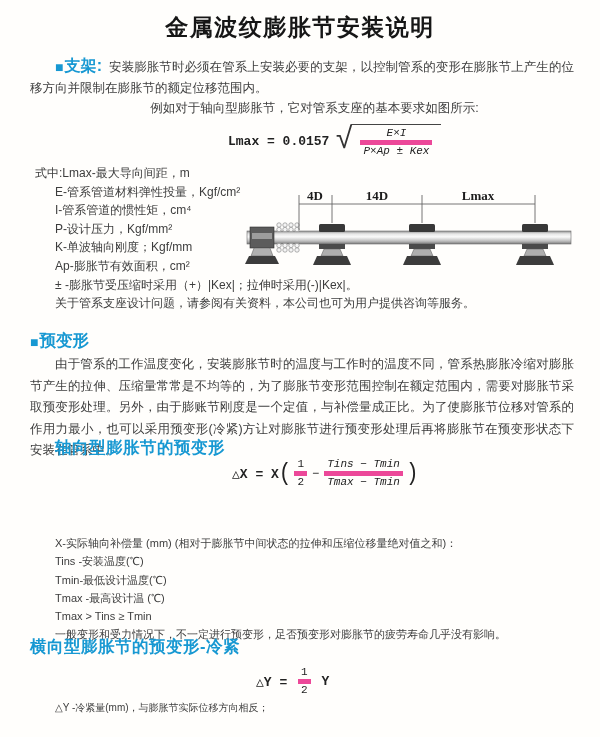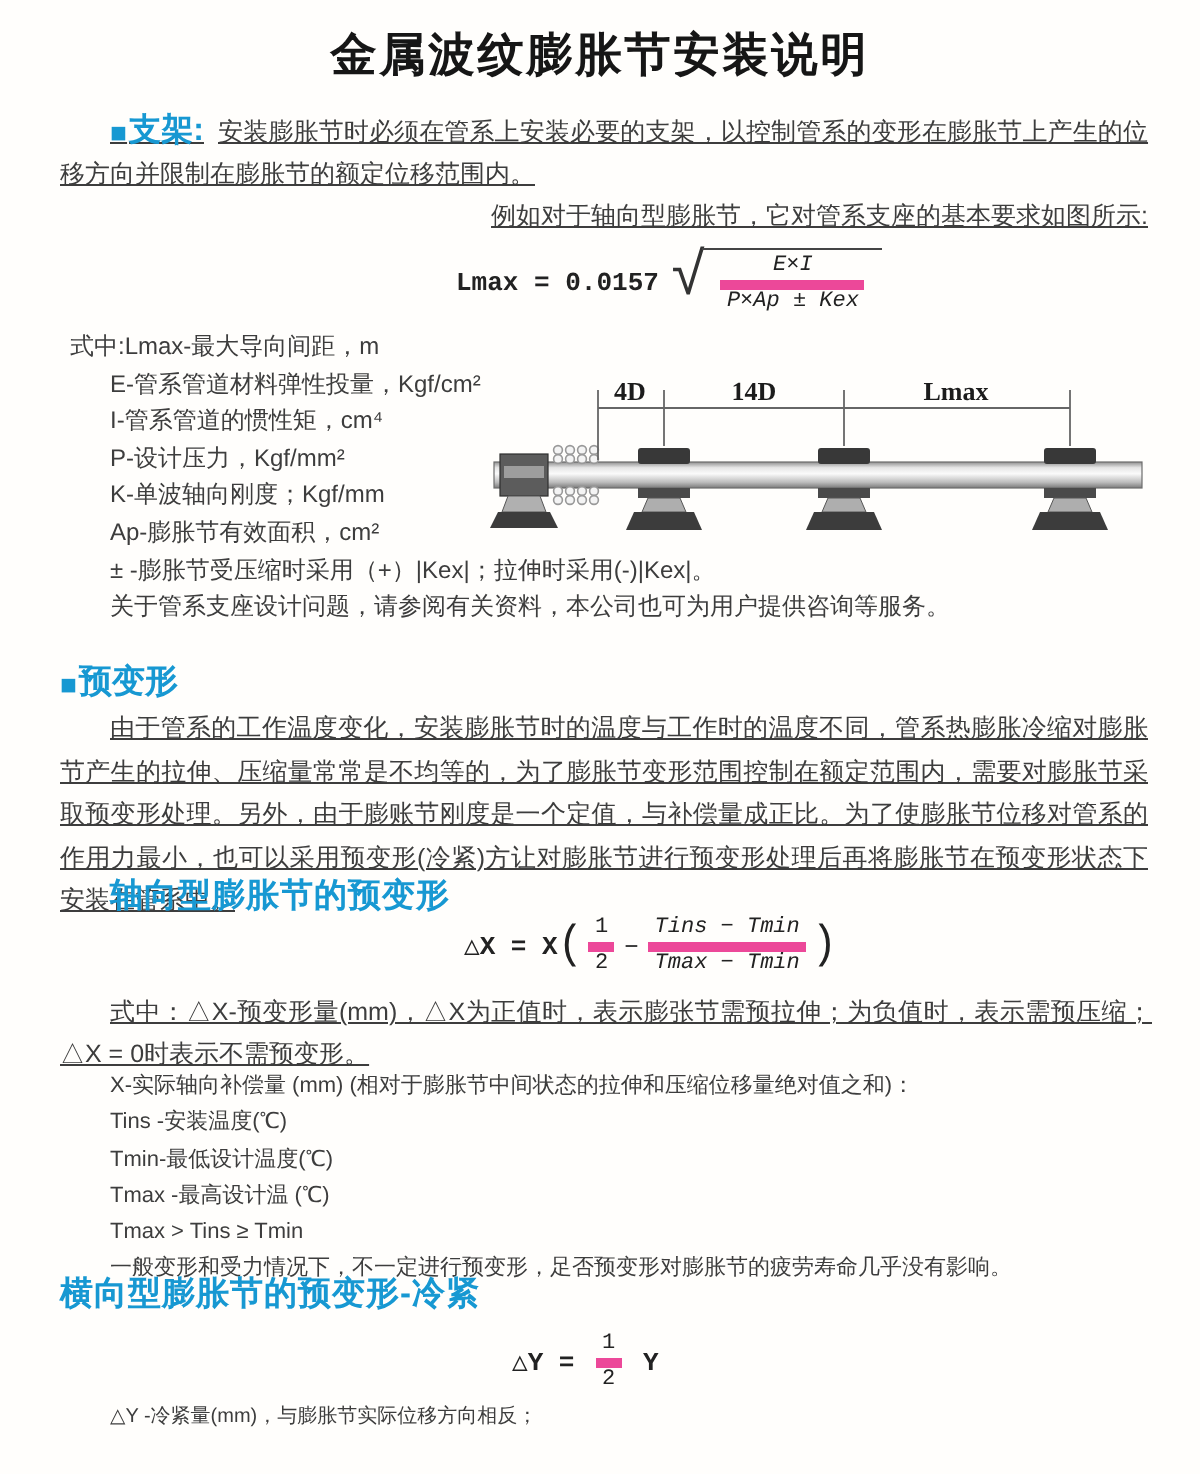--- a/index.html
+++ b/index.html
@@ -14,24 +14,24 @@
   
   #title { top:12px; left:0; right:0; text-align:center;
            font-size:23px; font-weight:bold; color:#161616; letter-spacing:1.5px; }
 
   
   .sec-bullet { color:#1798d2; font-size:14px; vertical-align:-1px; margin-right:1px; }
   .sec-head   { color:#1798d2; font-weight:bold; font-size:16px; margin-right:7px; }
   .sub-head   { color:#1798d2; font-weight:bold; font-size:16.5px; letter-spacing:0.5px; }
 
   
-  .para { font-size:12.5px; line-height:21px; text-align:justify;text-decoration:underline; }
+  .para { font-size:12.5px; line-height:21px; text-align:justify; }
 
   #support-intro  { top:55px;  left:30px; right:26px; text-indent:25px; }
-  #support-example{ top:98px;  left:30px; right:26px; text-indent:2em; text-align:right; }
+  #support-example{ top:98px;  left:30px; right:26px; text-indent:2em; text-align:center; }
 
   
   .formula { font-family:Liberation Mono, monospace; color:#222; display:inline-flex; align-items:center; }
   .f-lhs, .f-rhs { font-weight:bold; font-size:13px; white-space:pre; }
   .frac { display:inline-block; vertical-align:middle; text-align:center;
           font-size:11px; line-height:1.2; margin:0 3px; }
   .frac > span { display:block; padding:0 3px; }
   .frac .fn { border-bottom:5px solid #ec4899; }
   .ital { font-style:italic; }
   .bigparen { font-size:21px; font-weight:normal; line-height:1; transform:scaleY(1.1); }
@@ -189,21 +189,20 @@
       <span>2</span>
     </span>
     <span class="f-op">−</span>
     <span class="frac">
       <span class="fn ital">Tins − Tmin</span>
       <span class="ital">Tmax − Tmin</span>
     </span>
     <span class="bigparen">)</span>
   </div>
 
-  <div id="axial-expl" class="abs para">式中：△X-预变形量(mm)，△X为正值时，表示膨张节需预拉伸；为负值时，表示需预压缩；△X = 0时表示不需预变形。</div>
 
   <div id="templist" class="abs">
     <div class="ti">X-实际轴向补偿量 (mm) (相对于膨胀节中间状态的拉伸和压缩位移量绝对值之和)：</div>
     <div class="ti">Tins -安装温度(℃)</div>
     <div class="ti">Tmin-最低设计温度(℃)</div>
     <div class="ti">Tmax -最高设计温 (℃)</div>
     <div class="ti">Tmax &gt; Tins ≥ Tmin</div>
     <div class="ti">一般变形和受力情况下，不一定进行预变形，足否预变形对膨胀节的疲劳寿命几乎没有影响。</div>
   </div>
 

